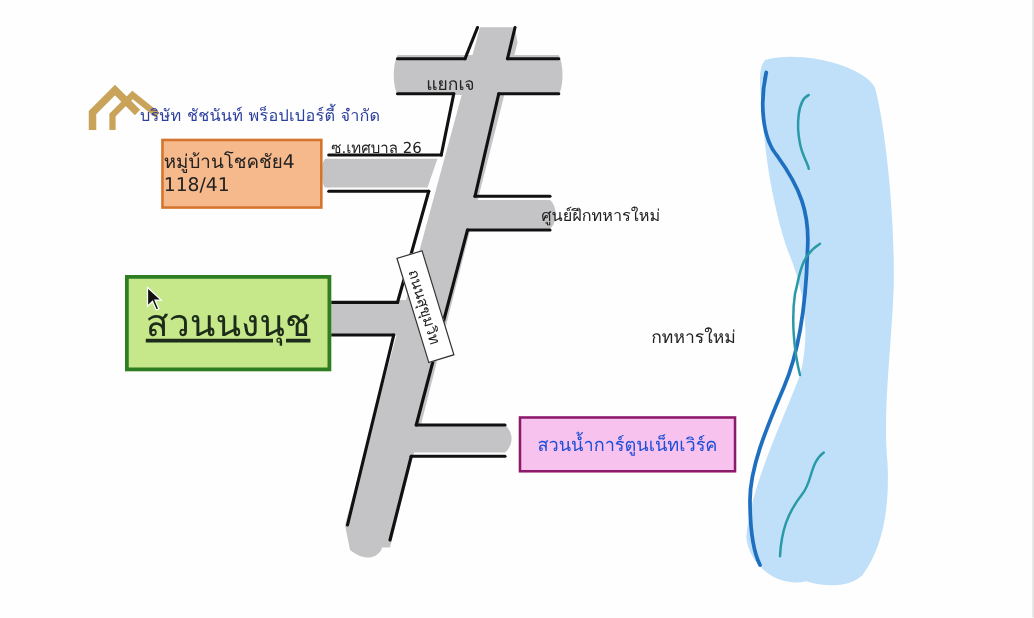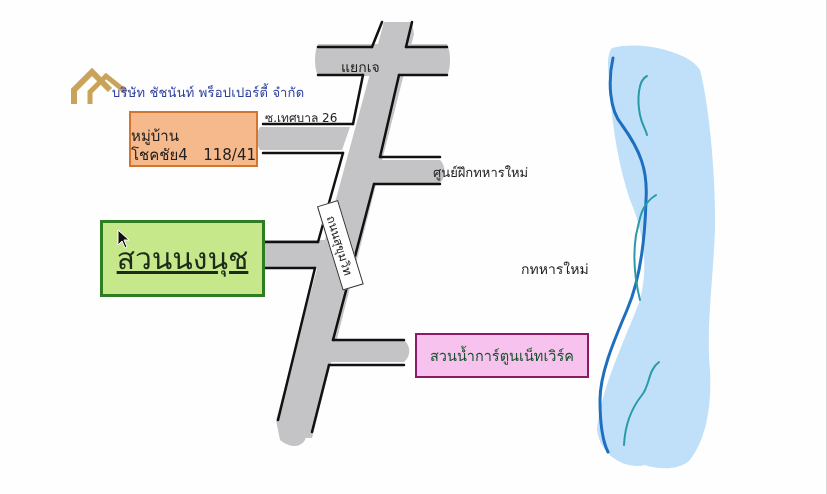--- a/index.html
+++ b/index.html
@@ -14,34 +14,34 @@
     svg.map { position: absolute; left: 0; top: 0; }
     .logo { position: absolute; left: 70px; top: 66px; width: 60px; height: 42px; }
     .company {
       position: absolute; left: 112px; top: 82px;
       color: #2b3f9e; font-weight: normal; font-size: 13px; letter-spacing: 0.2px;
       white-space: nowrap;
     }
     .box-village {
       position: absolute; left: 129px; top: 111px; width: 129px; height: 56px;
       background: #f6b98c; border: 2px solid #d4752f; box-sizing: border-box;
-      display: flex; flex-direction: row; align-items: flex-end; justify-content: center;
+      display: flex; flex-direction: column; align-items: flex-start; justify-content: center;
       color: #222; font-size: 15px; line-height: 19px;
     }
     .box-park {
       position: absolute; left: 100px; top: 220px; width: 165px; height: 77px;
       background: #c7e88a; border: 3px solid #2e7d23; box-sizing: border-box;
       display: flex; align-items: center; justify-content: center;
       color: #1d2b1a; font-size: 30px; text-decoration: underline;
     }
     .box-water {
       position: absolute; left: 415px; top: 333px; width: 174px; height: 45px;
       background: #f7c3ee; border: 2px solid #8b1a6a; box-sizing: border-box;
       display: flex; align-items: center; justify-content: center;
-      color: #14532d; font-size: 14.5px;
+      color: #1d4ed8; font-size: 14.5px;
     }
     .road-label { position: absolute; color: #222; font-size: 13px; white-space: nowrap; }
     .lbl-yaek { left: 341px; top: 56px; font-size: 14px; }
     .lbl-soi { left: 265px; top: 108px; font-size: 12px; }
     .lbl-camp { left: 433px; top: 162px; font-size: 13px; font-family: Liberation Serif, serif; }
     .lbl-beach { left: 521px; top: 258px; font-size: 14px; }
     .lbl-sukhumvit {
       position: absolute; left: 338px; top: 200px; width: 88px; height: 22px;
       background: #ffffff; border: 1px solid #333; box-sizing: border-box;
       transform: rotate(73deg); transform-origin: 0 0;

